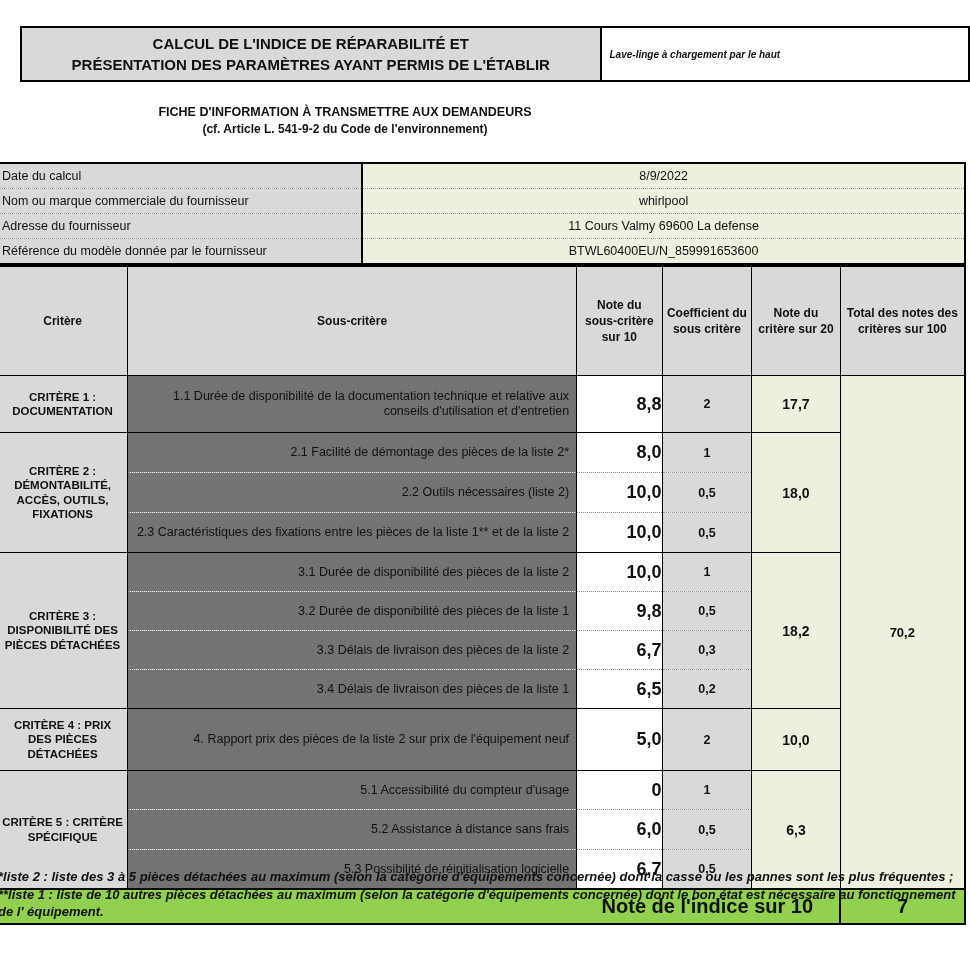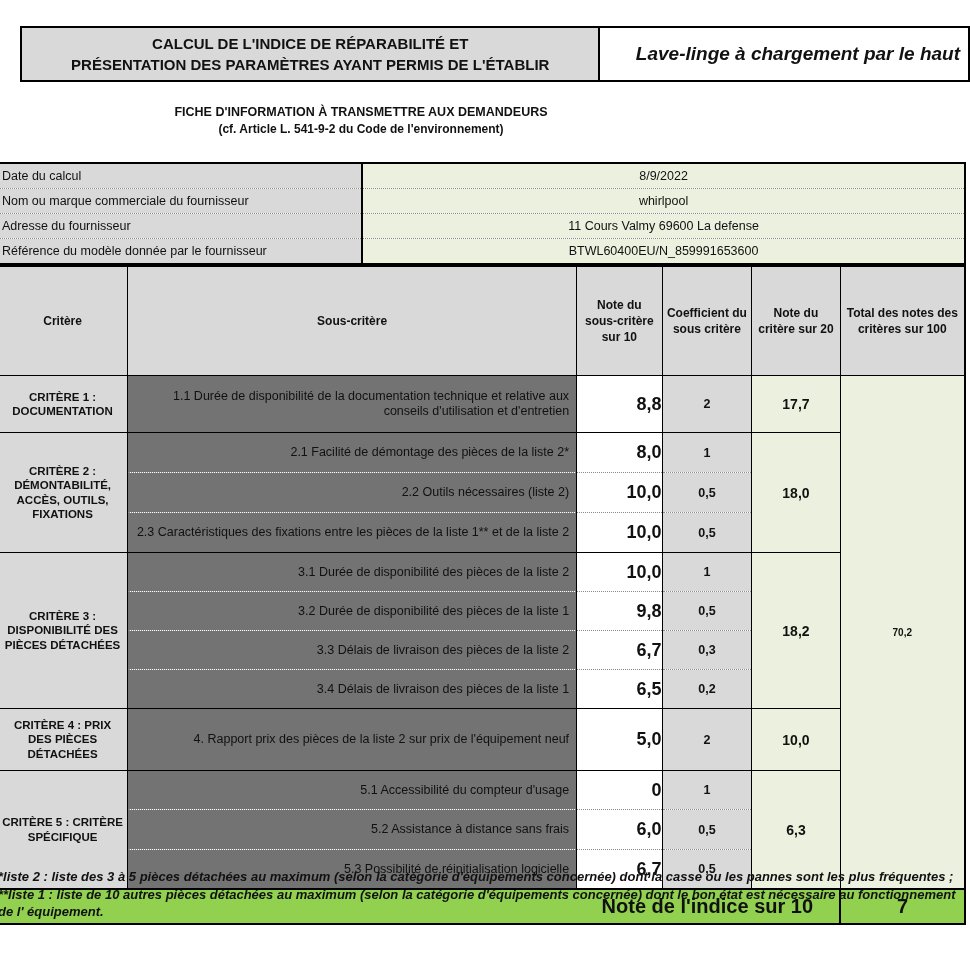--- a/index.html
+++ b/index.html
@@ -5,25 +5,25 @@
   html,body{margin:0;padding:0;background:#fff;}
   .page{position:relative;width:970px;height:970px;overflow:hidden;background:#fff;
         font-family:"Liberation Sans",sans-serif;color:#111;}
   table{border-collapse:collapse;table-layout:fixed;}
 
   
   .hdr{position:absolute;top:26px;left:20px;}
   .hdr td{border:2.5px solid #000;vertical-align:middle;padding:0 8px;}
   .hdr .ttl{width:576px;height:52px;background:#D9D9D9;text-align:center;
             font-weight:bold;font-size:15px;line-height:21px;white-space:pre-line;}
-  .hdr .prod{width:360px;background:#fff;text-align:right;
-             font-weight:bold;font-style:italic;font-size:19px;}
-
-  
-  .subt{position:absolute;top:104px;left:16px;width:690px;text-align:center;
+  .hdr .prod{width:360px;background:#fff;text-align:left;
+             font-weight:bold;font-style:italic;font-size:10px;}
+
+  
+  .subt{position:absolute;top:104px;left:0;width:690px;text-align:center;
         font-weight:bold;font-size:12.5px;line-height:17px;}
   .subt .s2{font-size:12px;text-align:center;}
 
   
   .info{position:absolute;top:162px;left:-4px;border:2px solid #000;border-bottom-width:2.5px;}
   .info td{border-left:2px solid #000;border-right:2px solid #000;border-top:1px dotted #8a8a8a;
            border-bottom:none;height:22px;vertical-align:middle;font-size:12.5px;overflow:hidden;white-space:nowrap;}
   .info tr:first-child td{border-top:none;}
   .info .lbl{width:356px;background:#D9D9D9;padding:0 4px;}
   .info .val{width:603px;background:#EBF1DE;text-align:center;}
@@ -34,21 +34,21 @@
                     border-top:1.5px solid #000;border-bottom:none;padding:0;vertical-align:middle;overflow:hidden;}
   .main th{height:108px;background:#D9D9D9;font-weight:bold;font-size:12px;line-height:16px;padding:0 4px;}
   .c-crit{width:123px;} .c-sub{width:462px;} .c-n10{width:79px;}
   .c-coef{width:82px;} .c-n20{width:82px;} .c-tot{width:120px;}
   td.crit{background:#D9D9D9;text-align:center;font-weight:bold;font-size:11.5px;
           line-height:14.5px;white-space:pre-line;}
   td.sub{background:#737373;font-size:12.5px;line-height:15px;padding:2px 7px;text-align:right;}
   td.n10{background:#fff;text-align:right;font-weight:bold;font-size:18px;}
   td.coef{background:#D9D9D9;text-align:center;font-weight:bold;font-size:12.5px;}
   td.n20{background:#EBF1DE;text-align:center;font-weight:bold;font-size:14px;}
-  td.tot{background:#EBF1DE;text-align:center;font-weight:bold;font-size:10px;}
+  td.tot{background:#EBF1DE;text-align:center;font-weight:bold;font-size:13px;}
   td.dot{border-top:1px dotted #8a8a8a;}
   tr.h52 td{height:52px;} tr.h35 td{height:35px;} tr.h34 td{height:34px;} tr.h57 td{height:57px;}
   tr.idx td{height:33px;background:#92D050;border-top:2.5px solid #000;border-bottom:2px solid #000;}
   td.idx-lbl{text-align:right;font-weight:bold;font-size:20px;padding-right:26px;}
   td.idx-val{text-align:center;font-weight:bold;font-size:20px;border-left:2px solid #000;}
 
   
   .fnotes{position:absolute;top:868px;left:-2px;width:975px;
           font-weight:bold;font-style:italic;font-size:13px;line-height:17.5px;}
 </style>

